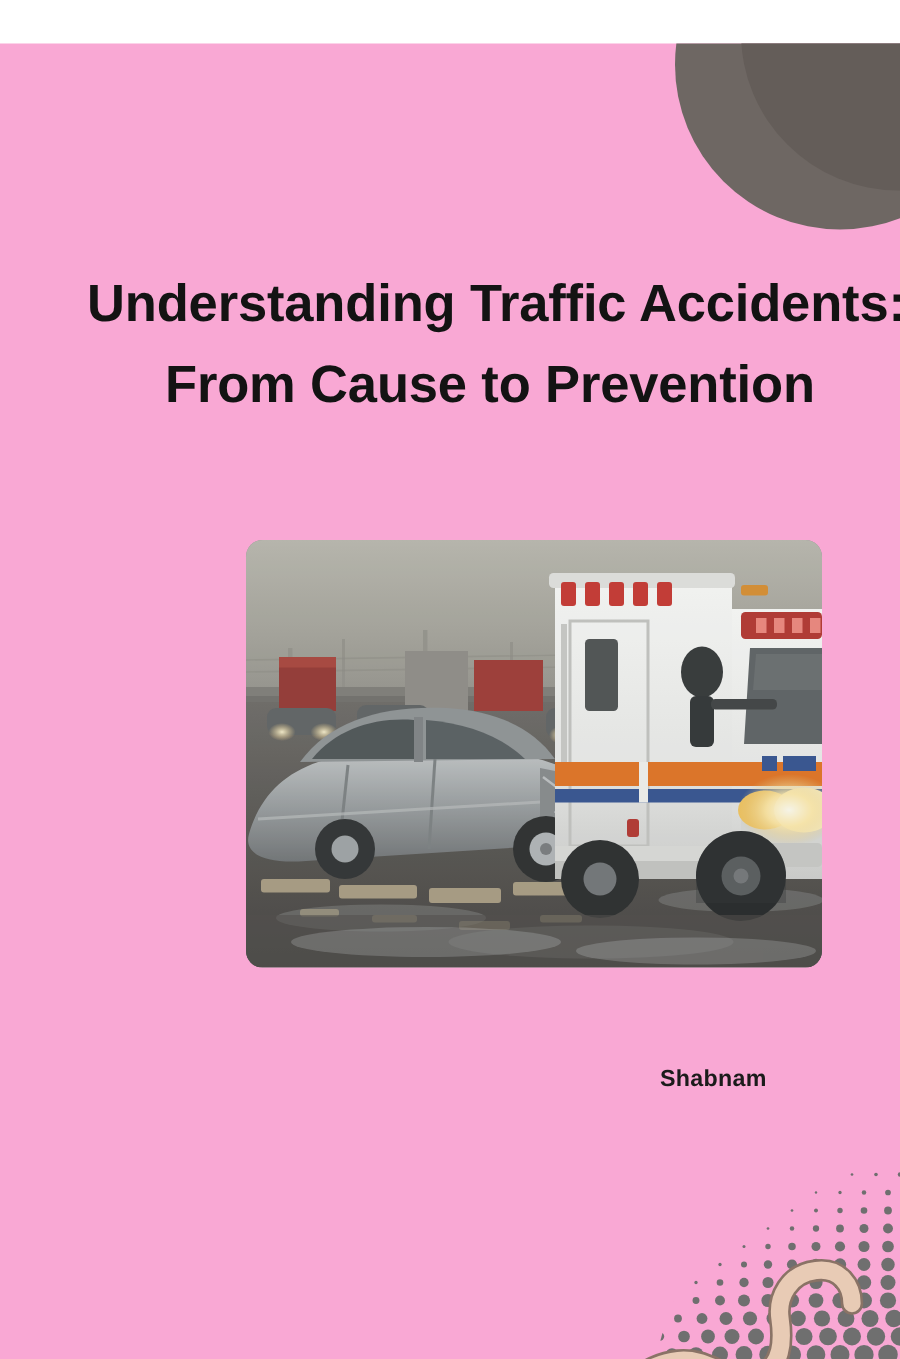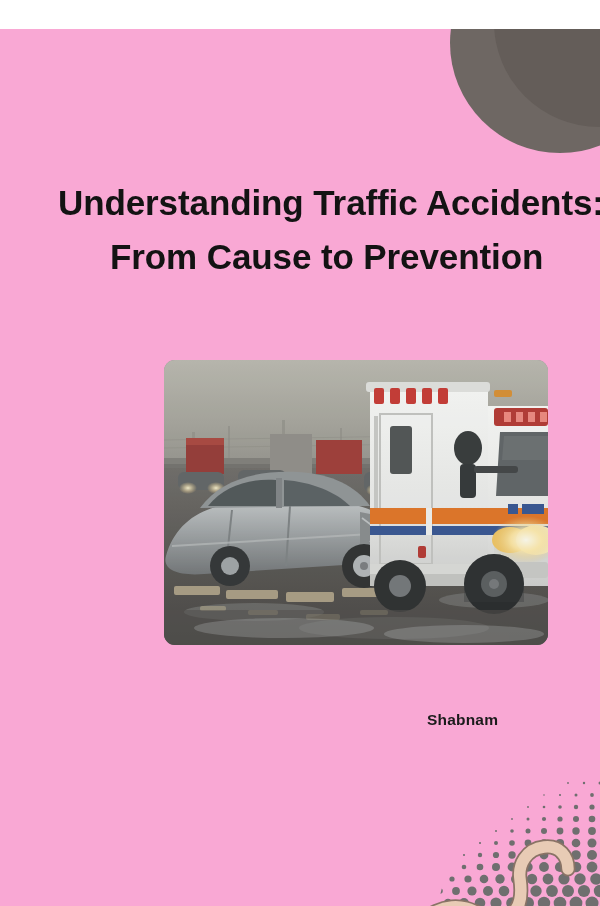--- a/index.html
+++ b/index.html
@@ -71,21 +71,21 @@
     height: 285px;
     border-radius: 11px;
     overflow: hidden;
     background: #8a8d8d;
   }
   .photo-svg { display: block; width: 384px; height: 285px; }
 
   
   .author {
     position: absolute;
-    left: 427px;
+    left: 440px;
     top: 682px;
     font-size: 15.5px;
     font-weight: bold;
     color: #1b1b1b;
     letter-spacing: 0.2px;
   }
 
   
   .bottom-deco {
     position: absolute;

